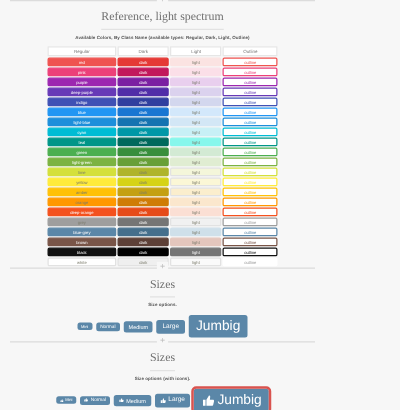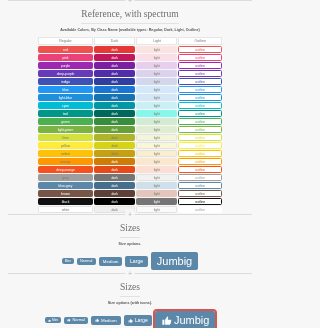--- a/index.html
+++ b/index.html
@@ -91,21 +91,21 @@
 </head>
 <body>
 
 <div class="page">
 
   <div class="sec-head">
     <div class="rule"></div>
     <div class="plus">+</div>
   </div>
   <div class="sec-title-wrap">
-    <div class="sec-title">Reference, with spectrum</div>
+    <div class="sec-title">Reference, light spectrum</div>
   </div>
 
   <div class="sub-label">Available Colors, By Class Name (available types: Regular, Dark, Light, Outline)</div>
 
   <table class="colors">
     <thead>
       <tr>
         <th class="c-reg">Regular</th>
         <th class="c-dark">Dark</th>
         <th class="c-light">Light</th>

